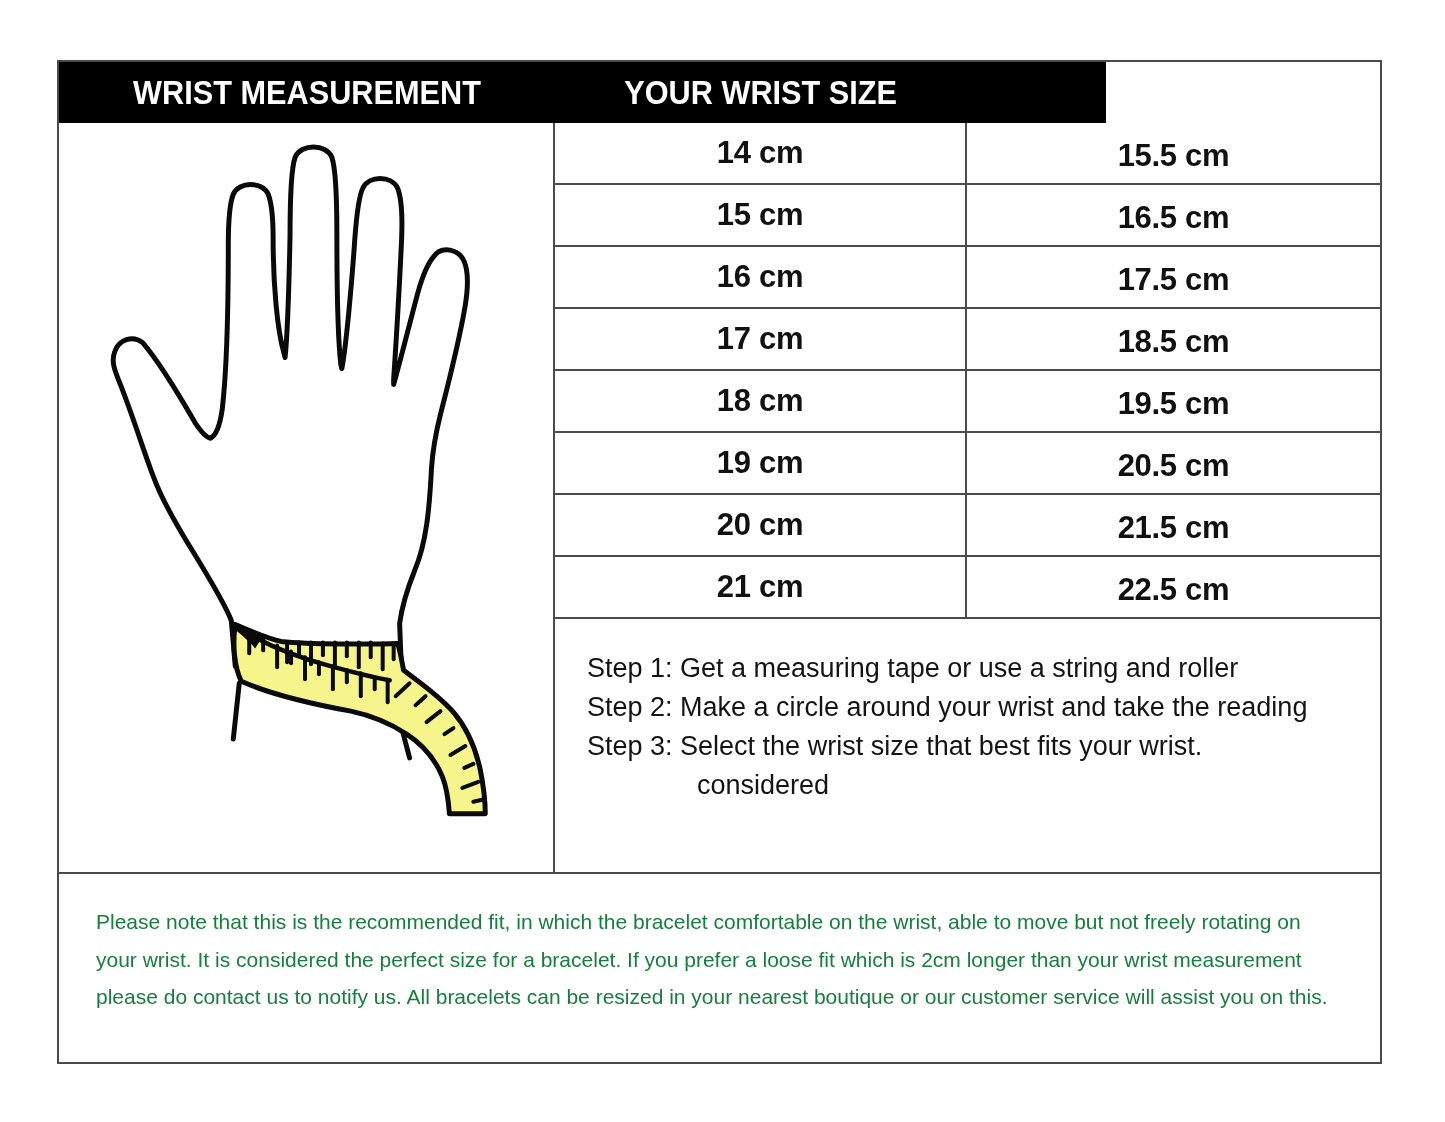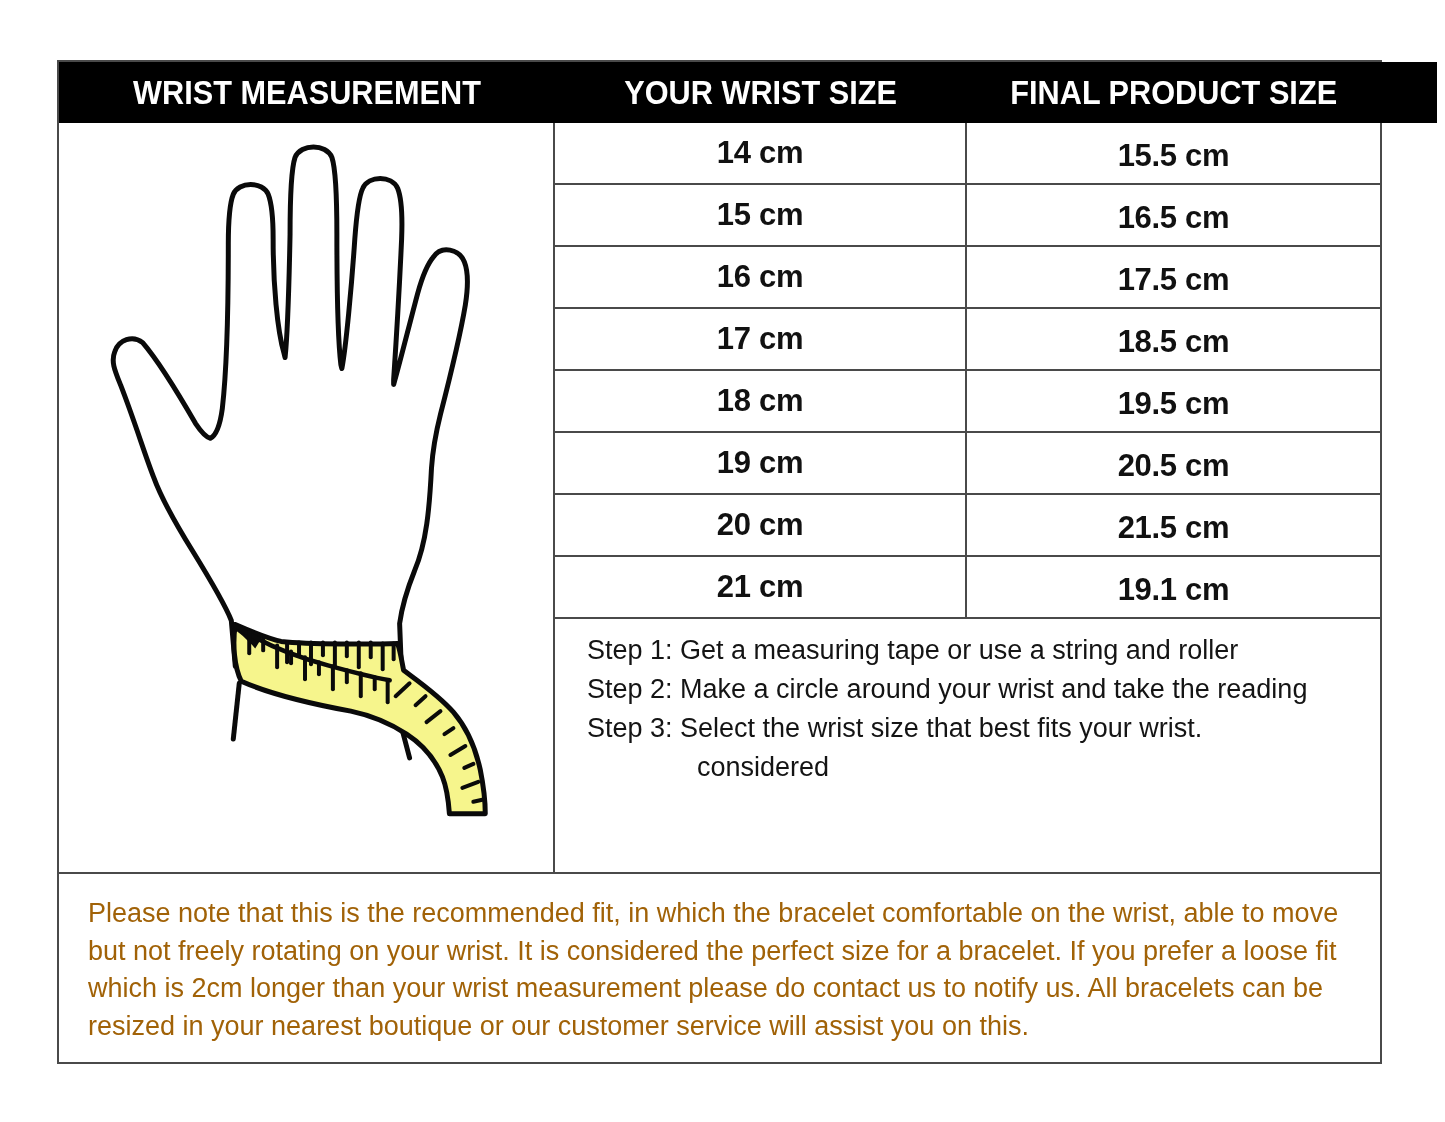--- a/index.html
+++ b/index.html
@@ -5,21 +5,21 @@
   html,body{margin:0;padding:0;background:#ffffff;}
   body{
     width:1445px;height:1122px;position:relative;overflow:hidden;
     font-family:"Liberation Sans","DejaVu Sans",sans-serif;color:#111;
   }
   .sheet{
     position:absolute;left:57px;top:60px;width:1321px;height:1000px;
     border:2px solid #4a4a4a;background:#fff;
   }
   .header-bar{
-    position:absolute;left:0;top:0;width:1378px;height:61px;
+    position:absolute;left:0;top:0;width:1047px;height:61px;
     background:#000;display:flex;text-align:center;
   }
   .header-cell{
     display:flex;align-items:center;justify-content:center;
     color:#fff;font-weight:700;font-size:33px;letter-spacing:0px;
     transform-origin:center;white-space:nowrap;
   }
   .header-cell .hc-inner{transform:scaleX(0.93);display:block;}
   .hc-1{width:496px;}
   .hc-2{width:412px;}
@@ -36,49 +36,46 @@
     display:flex;height:62px;box-sizing:border-box;
     border-bottom:2px solid #4a4a4a;
   }
   .cell{
     display:flex;align-items:center;justify-content:center;
     font-weight:700;font-size:31px;letter-spacing:-0.3px;
   }
   .cell-wrist{width:412px;box-sizing:border-box;border-right:2px solid #4a4a4a;}
   .cell-product{flex:1;margin-top:6px;}
   .steps{
-    position:absolute;left:496px;top:547px;width:825px;height:253px;
+    position:absolute;left:496px;top:565px;width:825px;height:253px;
     box-sizing:border-box;padding:22px 10px 0 32px;
     font-size:27px;line-height:39px;color:#141414;
   }
   .step-line{white-space:pre-wrap;}
   .step-line.indent{padding-left:110px;}
   .note{
     position:absolute;left:0;top:810px;width:1321px;height:190px;
     border-top:2px solid #4a4a4a;box-sizing:border-box;
     padding:13px 22px 0 21px;
   }
   .note p{
-    margin:8px;font-size:27px;line-height:37.5px;color:#a16207;
+    margin:16px;font-size:21px;line-height:37.5px;color:#15803d;
   }
 </style>
 </head>
 <body>
 
 <div class="sheet">
 
   <div class="header-bar">
     <div class="header-cell hc-1">
       <span class="hc-inner">WRIST MEASUREMENT</span>
     </div>
     <div class="header-cell hc-2">
       <span class="hc-inner">YOUR WRIST SIZE</span>
-    </div>
-    <div class="header-cell hc-3">
-      <span class="hc-inner">FINAL PRODUCT SIZE</span>
     </div>
   </div>
 
   <div class="hand-cell">
     <svg viewBox="0 0 496 749" xmlns="http://www.w3.org/2000/svg">
 
       <path d="M 173 498
            C 166 480 150 454 134 428
            C 116 399 103 376 95 354
            C 87 334 76 298 62 262
@@ -203,21 +200,21 @@
       <div class="row">
         <div class="cell cell-wrist">19 cm</div>
         <div class="cell cell-product">20.5 cm</div>
       </div>
       <div class="row">
         <div class="cell cell-wrist">20 cm</div>
         <div class="cell cell-product">21.5 cm</div>
       </div>
       <div class="row">
         <div class="cell cell-wrist">21 cm</div>
-        <div class="cell cell-product">19.1 cm</div>
+        <div class="cell cell-product">22.5 cm</div>
       </div>
     </div>
 
   <div class="steps" id="steps-container">
       <div class="step-line">Step 1: Get a measuring tape or use a string and roller</div>
       <div class="step-line">Step 2: Make a circle around your wrist and take the reading</div>
       <div class="step-line">Step 3: Select the wrist size that best fits your wrist.</div>
       <div class="step-line indent">considered</div>
     </div>
 

